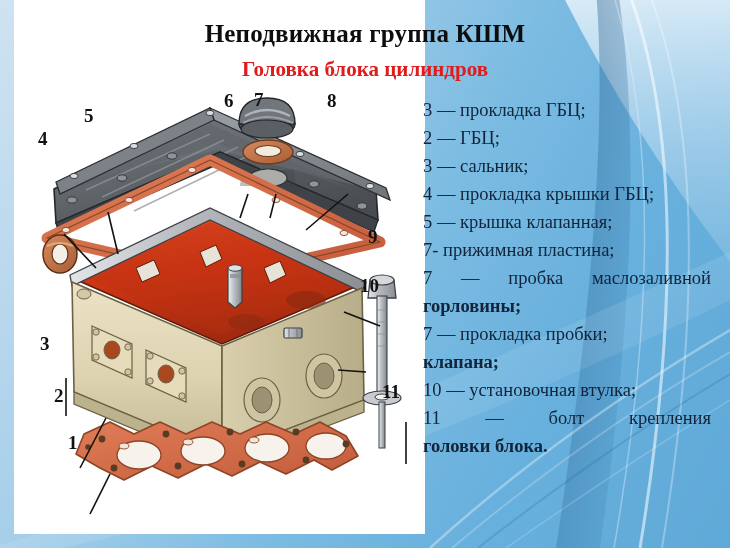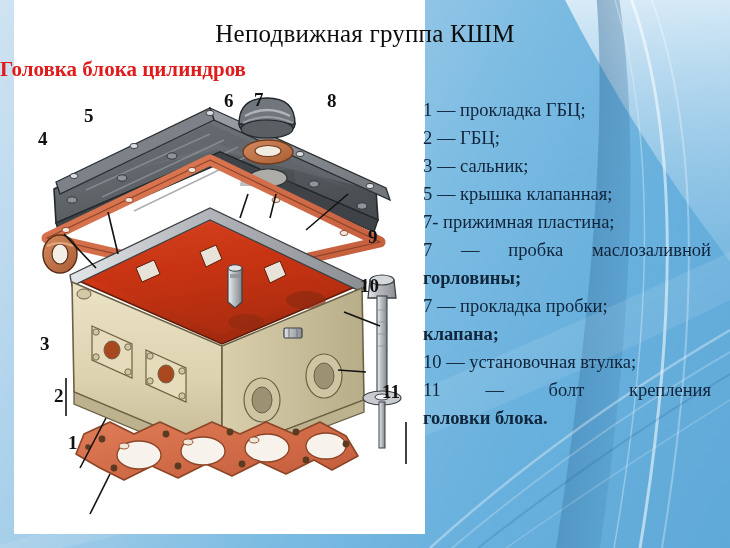--- a/index.html
+++ b/index.html
@@ -16,26 +16,26 @@
   
   .deco{position:absolute;top:0;left:0;width:730px;height:548px;pointer-events:none;}
   
   #panel{
     position:absolute;left:14px;top:0px;width:411px;height:534px;
     background:#ffffff;
   }
   
   #title{
     position:absolute;left:0;top:20px;width:730px;text-align:center;
-    font-size:25px;font-weight:normal;color:#0d0d0d;letter-spacing:.2px;
+    font-size:25px;font-weight:bold;color:#0d0d0d;letter-spacing:.2px;
     font-family:"Liberation Serif","DejaVu Serif",serif;
     z-index:6;
   }
   #subtitle{
-    position:absolute;left:0;top:57px;width:730px;text-align:left;
+    position:absolute;left:0;top:57px;width:730px;text-align:center;
     font-size:21px;font-weight:bold;color:#e01b1b;
     font-family:"Liberation Serif","DejaVu Serif",serif;
     z-index:6;
   }
   
   #legend{
     position:absolute;left:423px;top:96px;width:300px;
     font-size:18.5px;line-height:28px;color:#10243a;
     font-family:"Liberation Serif","DejaVu Serif",serif;
     z-index:6;
@@ -357,23 +357,24 @@
   <div class="num" style="left:38px;top:128px;">4</div>
   <div class="num" style="left:84px;top:105px;">5</div>
   <div class="num" style="left:224px;top:90px;">6</div>
   <div class="num" style="left:254px;top:89px;">7</div>
   <div class="num" style="left:327px;top:90px;">8</div>
   <div class="num" style="left:368px;top:226px;">9</div>
   <div class="num" style="left:352px;top:275px;margin-left:8px;">10</div>
   <div class="num" style="left:382px;top:381px;">11</div>
 
   <div id="legend">
-    <div class="ln">1 — прокладка ГБЦ;</div>
+    <div class="ln">3 — прокладка ГБЦ;</div>
     <div class="ln">2 — ГБЦ;</div>
     <div class="ln">3 — сальник;</div>
+    <div class="ln">4 — прокладка крышки ГБЦ;</div>
     <div class="ln">5 — крышка клапанная;</div>
     <div class="ln">7- прижимная пластина;</div>
     <div class="just">7 — пробка маслозаливной</div>
     <div class="cont">горловины;</div>
     <div class="ln">7 — прокладка пробки;</div>
     <div class="cont">клапана;</div>
     <div class="ln">10 — установочная втулка;</div>
     <div class="just">11 — болт крепления</div>
     <div class="cont">головки блока.</div>
   </div>

